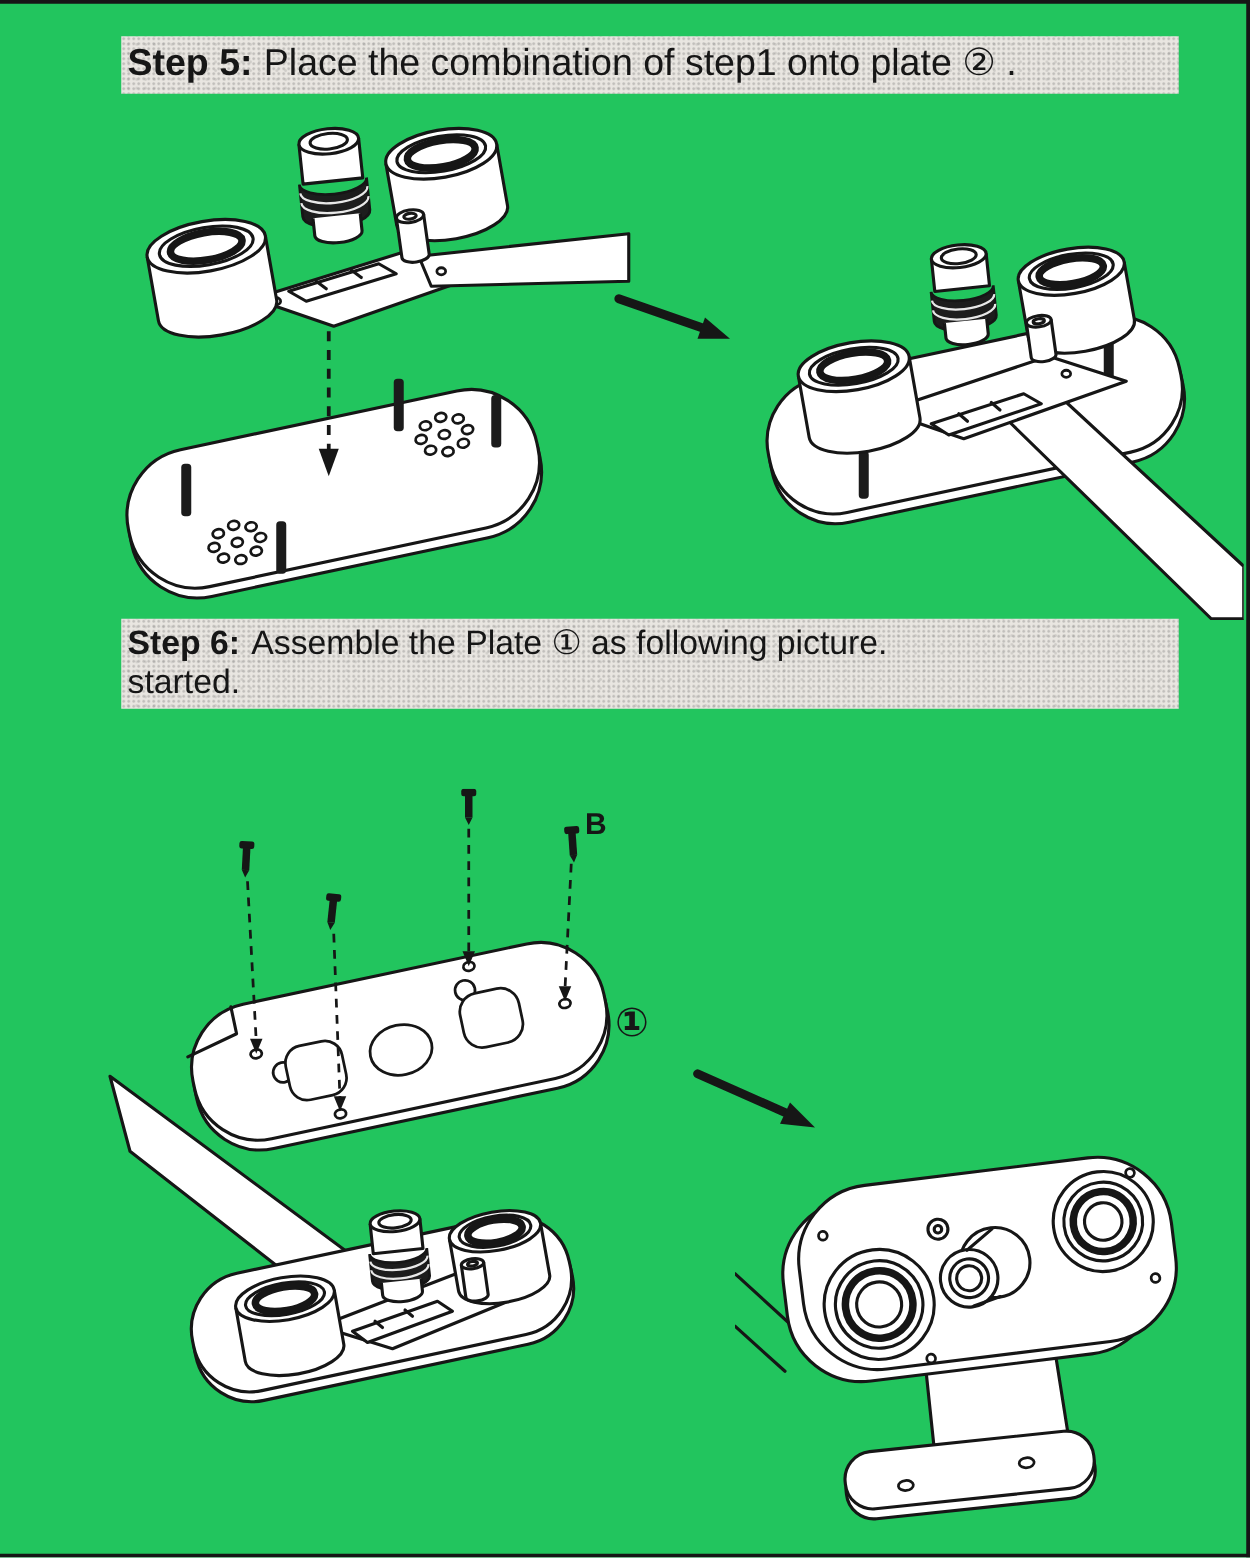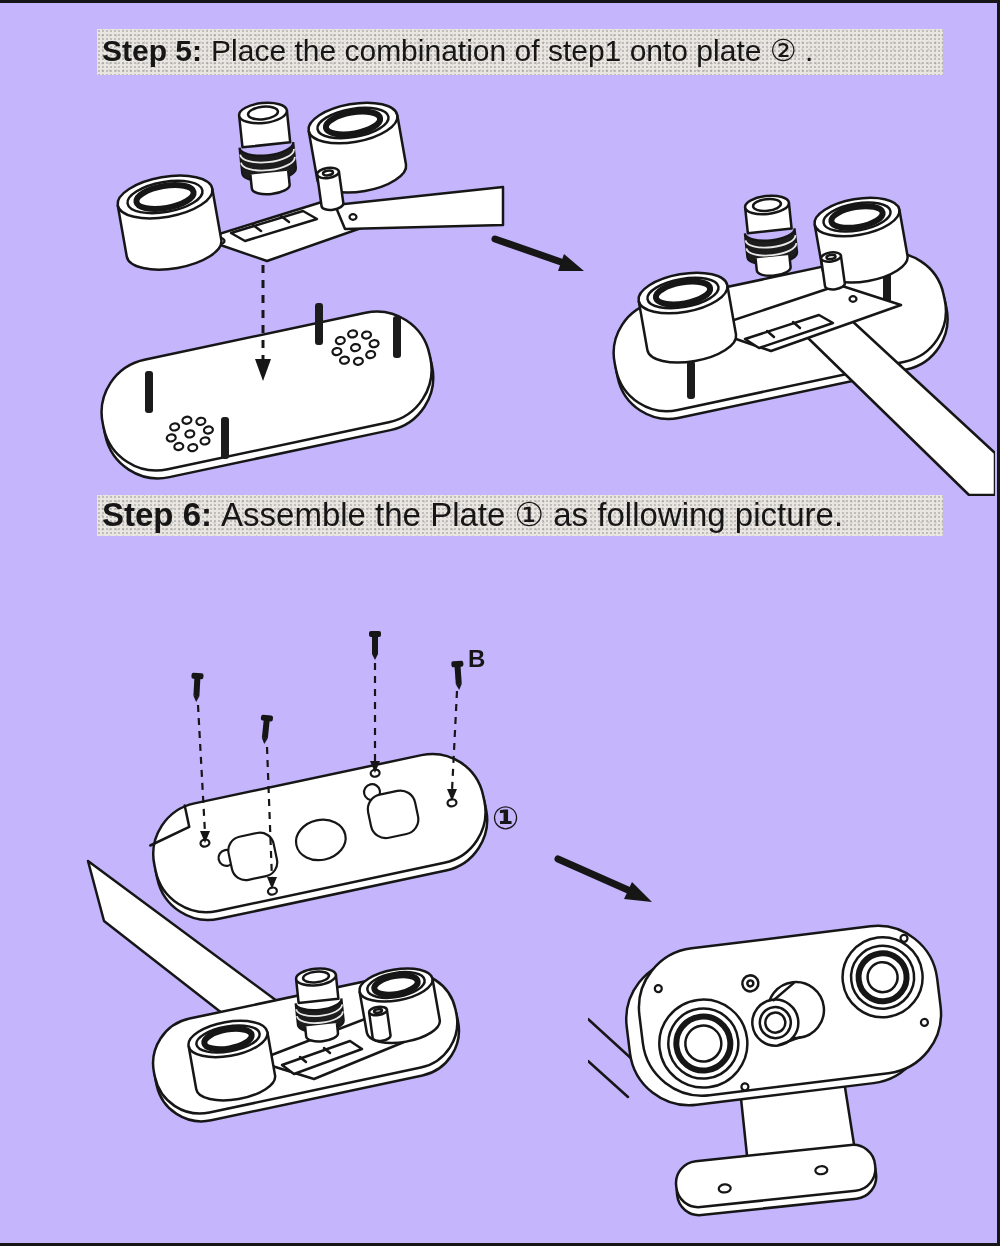--- a/index.html
+++ b/index.html
@@ -1,25 +1,25 @@
 <!DOCTYPE html>
 <html><head>
 <meta charset="utf-8">
 <style>
   html,body{margin:0;padding:0;background:#ffffff;}
-  .page{position:relative;width:1000px;height:1246px;background:#c4b5fd;overflow:hidden;box-sizing:border-box;
+  .page{position:relative;width:1000px;height:1246px;background:#22c55e;overflow:hidden;box-sizing:border-box;
         border-top:3px solid #161616;border-right:3px solid #161616;border-bottom:3px solid #161616;
         font-family:"Liberation Sans","DejaVu Sans",sans-serif;color:#161616;}
   .heading{position:absolute;left:97px;background-color:#e9e6e1;
      background-image:radial-gradient(rgba(95,95,95,0.30) 1px, rgba(0,0,0,0) 1.2px),
                       radial-gradient(rgba(95,95,95,0.18) 1px, rgba(0,0,0,0) 1.2px);
      background-size:4px 4px,7px 7px;background-position:0 0,2px 3px;
      padding:4px 8px 6px 5px;}
   #step5-heading{top:26px;width:833px;font-size:30px;line-height:36px;}
-  #step6-heading{top:492px;width:833px;font-size:33px;line-height:31px;}
+  #step6-heading{top:492px;width:833px;font-size:27px;line-height:31px;}
   .step-label{font-weight:700;padding-right:9px;}
   .abs{position:absolute;}
   svg{display:block;}
   .ln{fill:none;stroke:#161616;stroke-width:2.5;stroke-linecap:round;stroke-linejoin:round;}
   .fw{fill:#ffffff;stroke:#161616;stroke-width:2.5;stroke-linejoin:round;}
   .thick{fill:none;stroke:#161616;stroke-width:6;}
   .threads{fill:#1d1d1d;stroke:#161616;stroke-width:2.2;}
   .wln{fill:none;stroke:#ffffff;stroke-width:1.8;opacity:.9;}
   .hole{fill:#ffffff;stroke:#161616;stroke-width:2.2;}
   .pin{fill:#1b1b1b;}
@@ -163,20 +163,21 @@
     </g>
     <g transform="translate(236,96) rotate(-8)">
       <path class="fw" d="M -10 0 L -10 28 A 10 4.5 0 0 0 10 28 L 10 0"></path>
       <ellipse class="fw" cx="0" cy="0" rx="10" ry="4.5"></ellipse>
       <ellipse class="ln" cx="0" cy="0" rx="4.5" ry="2"></ellipse>
     </g>
   </svg>
 
   <section class="heading" id="step6-heading">
     <div><strong class="step-label">Step 6:</strong><span>Assemble the Plate ① as following picture.</span></div>
+    <div>started.</div>
   </section>
 
   <svg class="abs" style="left:78px;top:628px;" width="505" height="565" viewBox="0 0 505 565">
     <polygon class="fw" points="10,230 226,390 208,432 26,290"></polygon>
 
     <g transform="translate(242,205) rotate(-12)">
       <rect class="fw" x="-168" y="-50" width="336" height="110" rx="52"></rect>
       <rect class="fw" x="-168" y="-58" width="336" height="110" rx="52"></rect>
       <path class="ln" d="M -168 -26 L -126 -36 L -126 -58"></path>
       <circle class="hole" cx="-96" cy="2" r="8"></circle>

